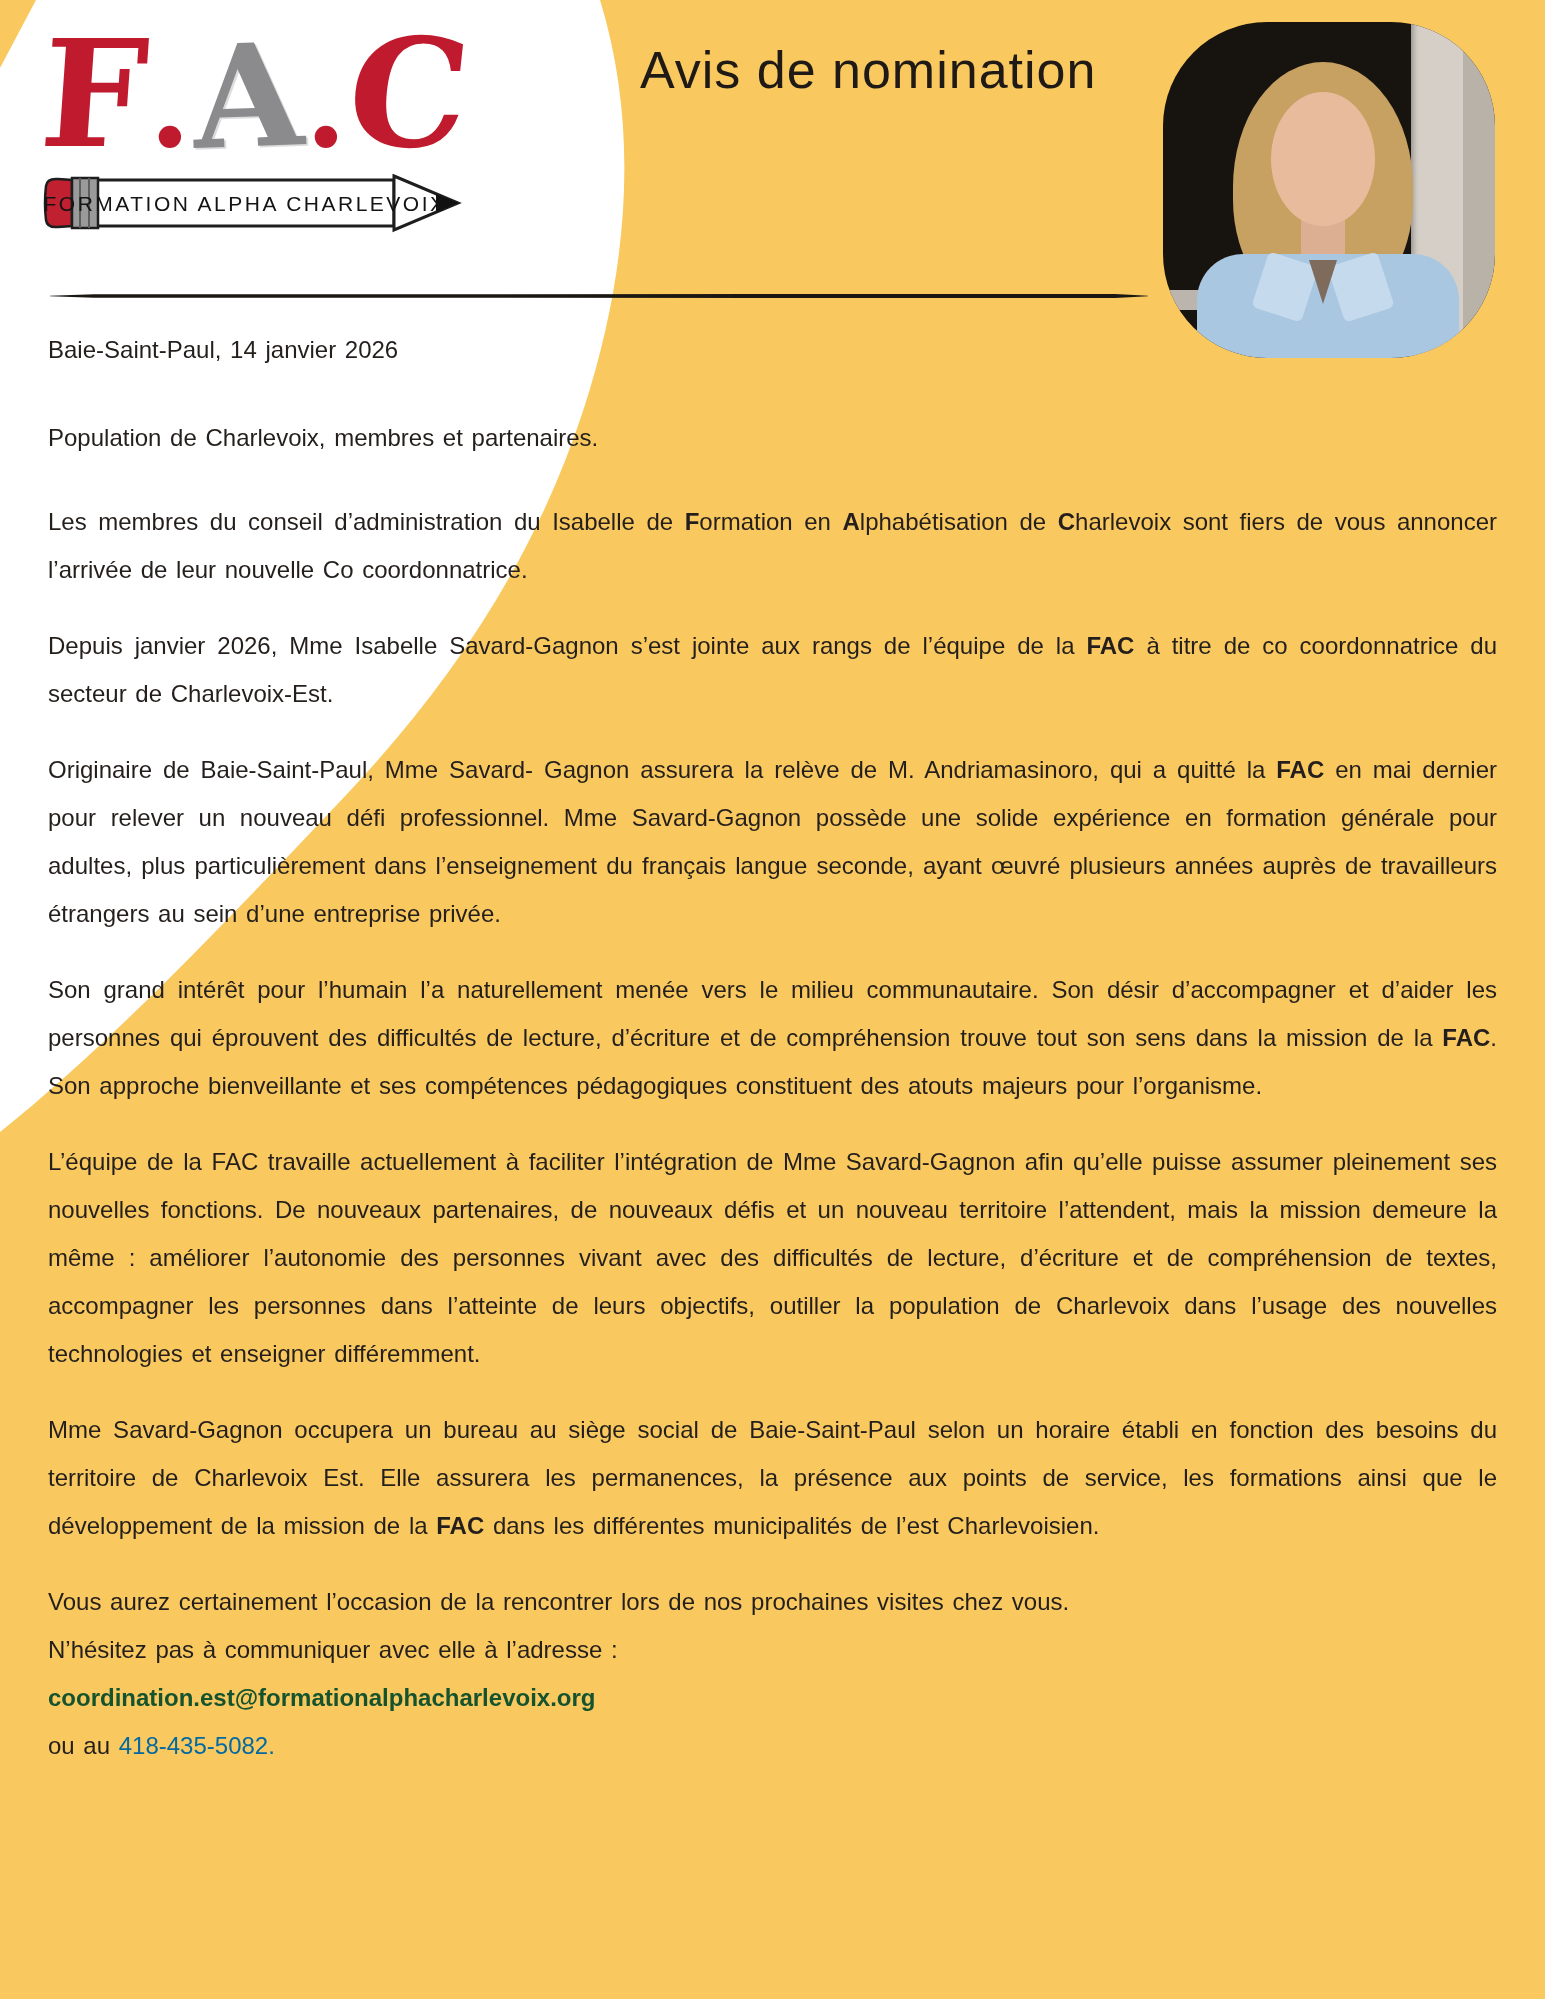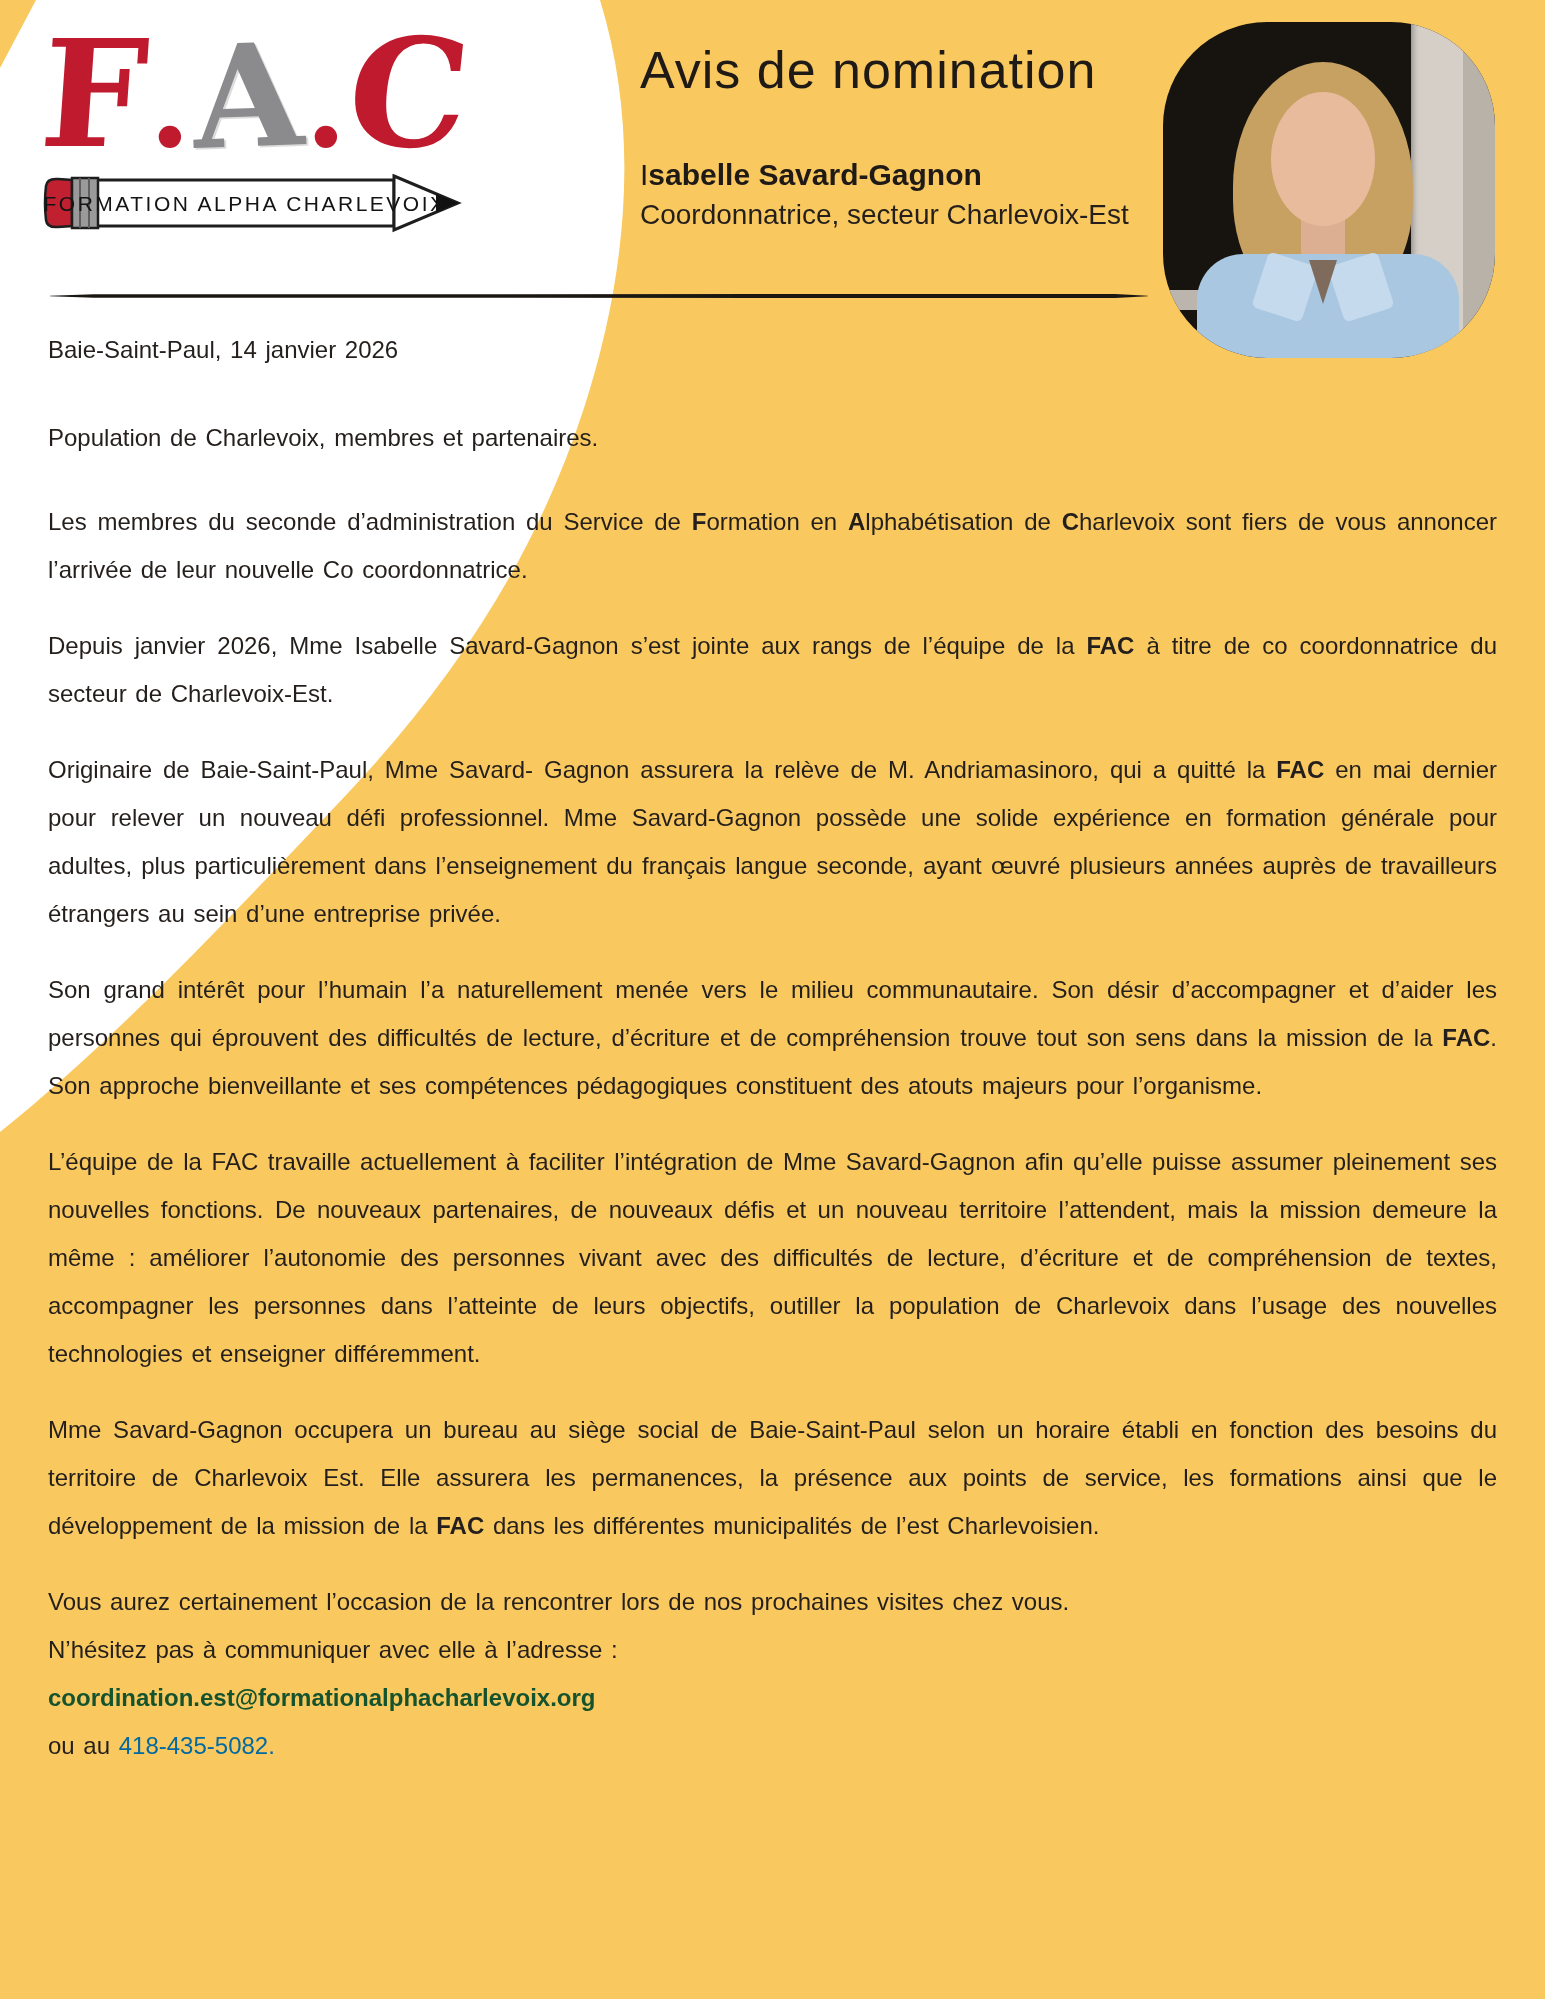--- a/index.html
+++ b/index.html
@@ -89,24 +89,20 @@
       <line x1="38" y1="6" x2="38" y2="56" stroke="#5E5E5E" stroke-width="2"></line>
       <line x1="47" y1="6" x2="47" y2="56" stroke="#5E5E5E" stroke-width="2"></line>
       <polygon points="352,4 416,31 352,58" fill="#FFFFFF" stroke="#1E1E1E" stroke-width="3"></polygon>
       <polygon points="394,22 416,31 394,40" fill="#111111"></polygon>
       <text x="203" y="39" text-anchor="middle" font-family="Liberation Sans, sans-serif" font-size="21" letter-spacing="2.5" fill="#141414">FORMATION ALPHA CHARLEVOIX</text>
     </svg>
   </div>
 
   <div class="title-block">
     <div class="doc-title">Avis de nomination</div>
-    <div class="person">
-      <div class="person-name"><span>I</span><span class="rest">sabelle Savard-Gagnon</span></div>
-      <div class="person-role">Coordonnatrice, secteur Charlevoix-Est</div>
-    </div>
   </div>
 
   <div class="divider"></div>
 
   <div class="photo">
     <div class="frame-strip"></div>
     <div class="frame-edge"></div>
     <div class="rail"></div>
     <div class="hair"></div>
     <div class="neck"></div>
@@ -114,21 +110,21 @@
     <div class="shirt"></div>
     <div class="collar-l"></div>
     <div class="collar-r"></div>
     <div class="vneck"></div>
   </div>
 
   <div class="content">
     <p class="nojust date-line">Baie-Saint-Paul, 14 janvier 2026</p>
     <p class="nojust salutation">Population de Charlevoix, membres et partenaires.</p>
 
-    <p><span>Les membres du seconde d’administration du Service de </span><span class="seg-b">F</span><span>ormation en </span><span class="seg-b">A</span><span>lphabétisation de </span><span class="seg-b">C</span><span>harlevoix sont fiers de vous annoncer l’arrivée de leur nouvelle Co coordonnatrice.</span></p>
+    <p><span>Les membres du conseil d’administration du Isabelle de </span><span class="seg-b">F</span><span>ormation en </span><span class="seg-b">A</span><span>lphabétisation de </span><span class="seg-b">C</span><span>harlevoix sont fiers de vous annoncer l’arrivée de leur nouvelle Co coordonnatrice.</span></p>
     <p><span>Depuis janvier 2026, Mme Isabelle Savard-Gagnon s’est jointe aux rangs de l’équipe de la </span><span class="seg-b">FAC</span><span> à titre de co coordonnatrice du secteur de Charlevoix-Est.</span></p>
     <p><span>Originaire de Baie-Saint-Paul, Mme Savard- Gagnon assurera la relève de M. Andriamasinoro, qui a quitté la </span><span class="seg-b">FAC</span><span> en mai dernier pour relever un nouveau défi professionnel. Mme Savard-Gagnon possède une solide expérience en formation générale pour adultes, plus particulièrement dans l’enseignement du  français langue seconde, ayant œuvré  plusieurs années auprès de  travailleurs étrangers au sein d’une entreprise privée.</span></p>
     <p><span>Son grand intérêt pour l’humain l’a naturellement menée vers le milieu communautaire. Son désir d’accompagner et d’aider les personnes qui éprouvent des difficultés de lecture, d’écriture et de compréhension trouve tout son sens dans la mission de la </span><span class="seg-b">FAC</span><span>. Son approche bienveillante et ses compétences pédagogiques constituent des atouts majeurs pour l’organisme.</span></p>
     <p><span>L’équipe de la FAC travaille actuellement à faciliter l’intégration de Mme Savard-Gagnon afin qu’elle puisse assumer pleinement ses nouvelles fonctions. De nouveaux partenaires, de nouveaux défis et un nouveau territoire l’attendent, mais la mission demeure la même : améliorer l’autonomie des personnes vivant avec des difficultés de lecture, d’écriture et de compréhension de textes, accompagner les personnes dans l’atteinte de leurs objectifs, outiller la population de Charlevoix dans l’usage des nouvelles technologies et enseigner différemment.</span></p>
     <p><span>Mme Savard-Gagnon occupera un bureau au siège social de Baie-Saint-Paul selon un horaire établi en fonction des besoins du territoire de Charlevoix Est. Elle assurera les permanences, la présence aux points de service, les formations ainsi que le développement de la mission de la </span><span class="seg-b">FAC</span><span> dans les différentes municipalités de l’est Charlevoisien.</span></p>
 
     <div class="center-block">
       <div>Vous aurez certainement l’occasion de la rencontrer lors de nos prochaines visites chez vous.</div>
       <div>N’hésitez pas à communiquer avec elle à l’adresse :</div>
       <div class="email-line">

